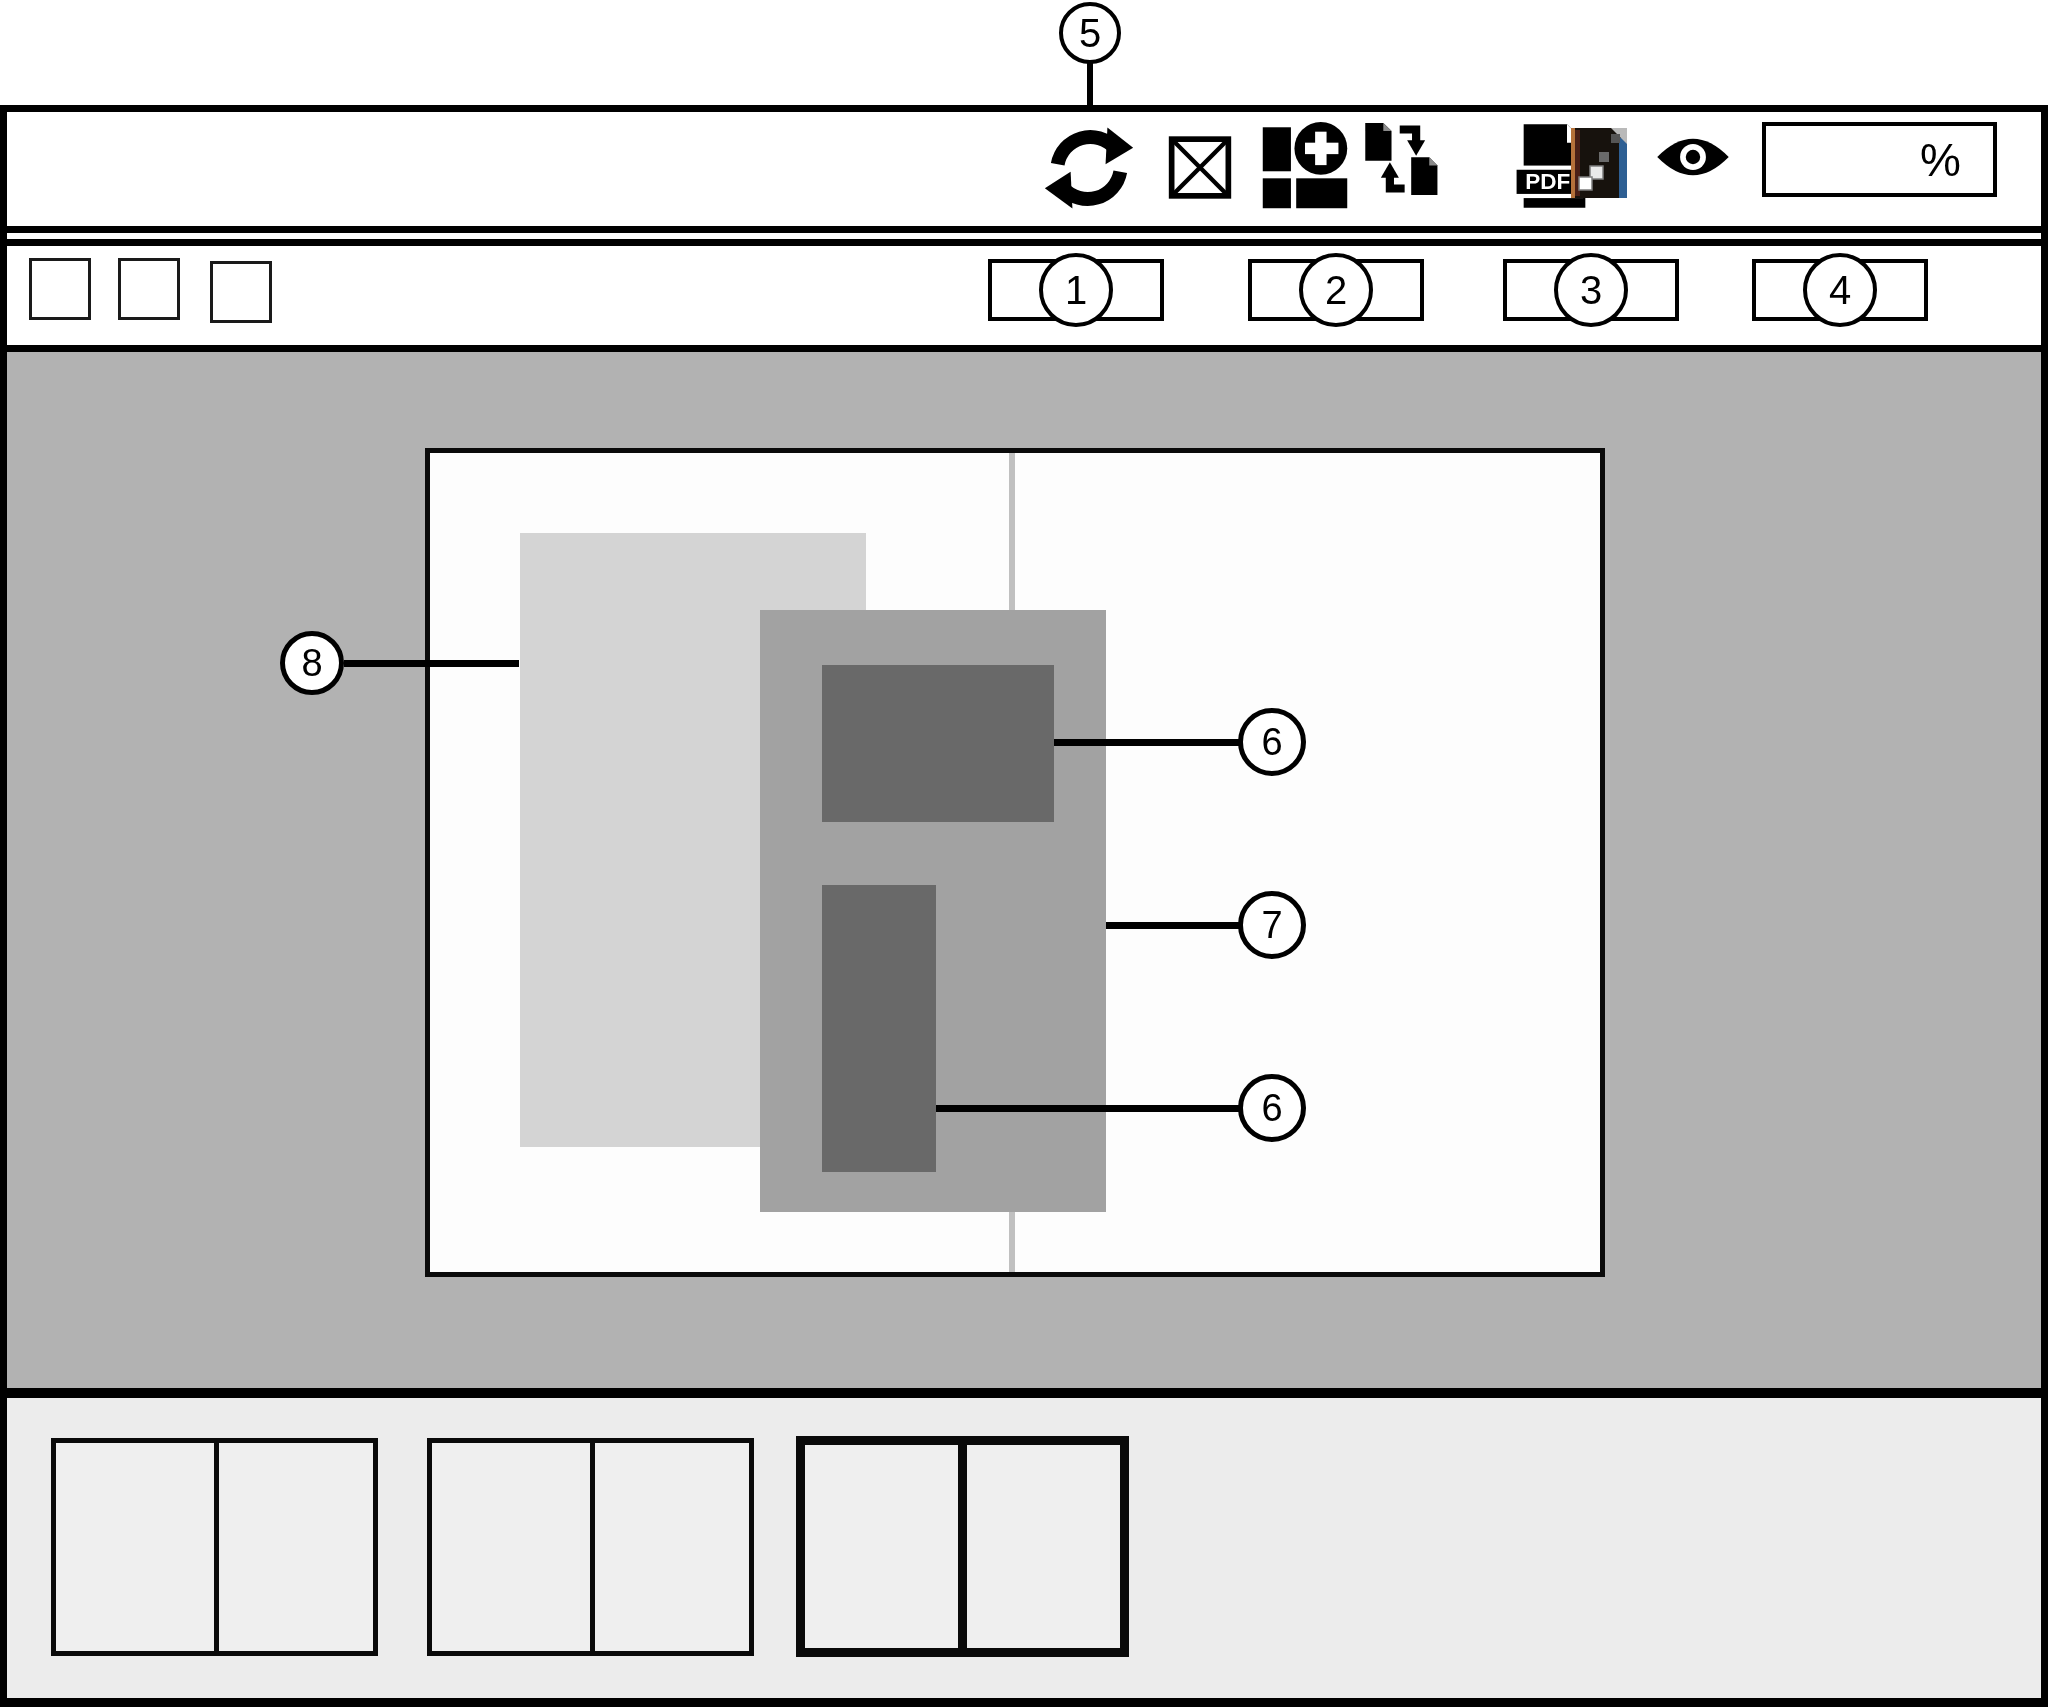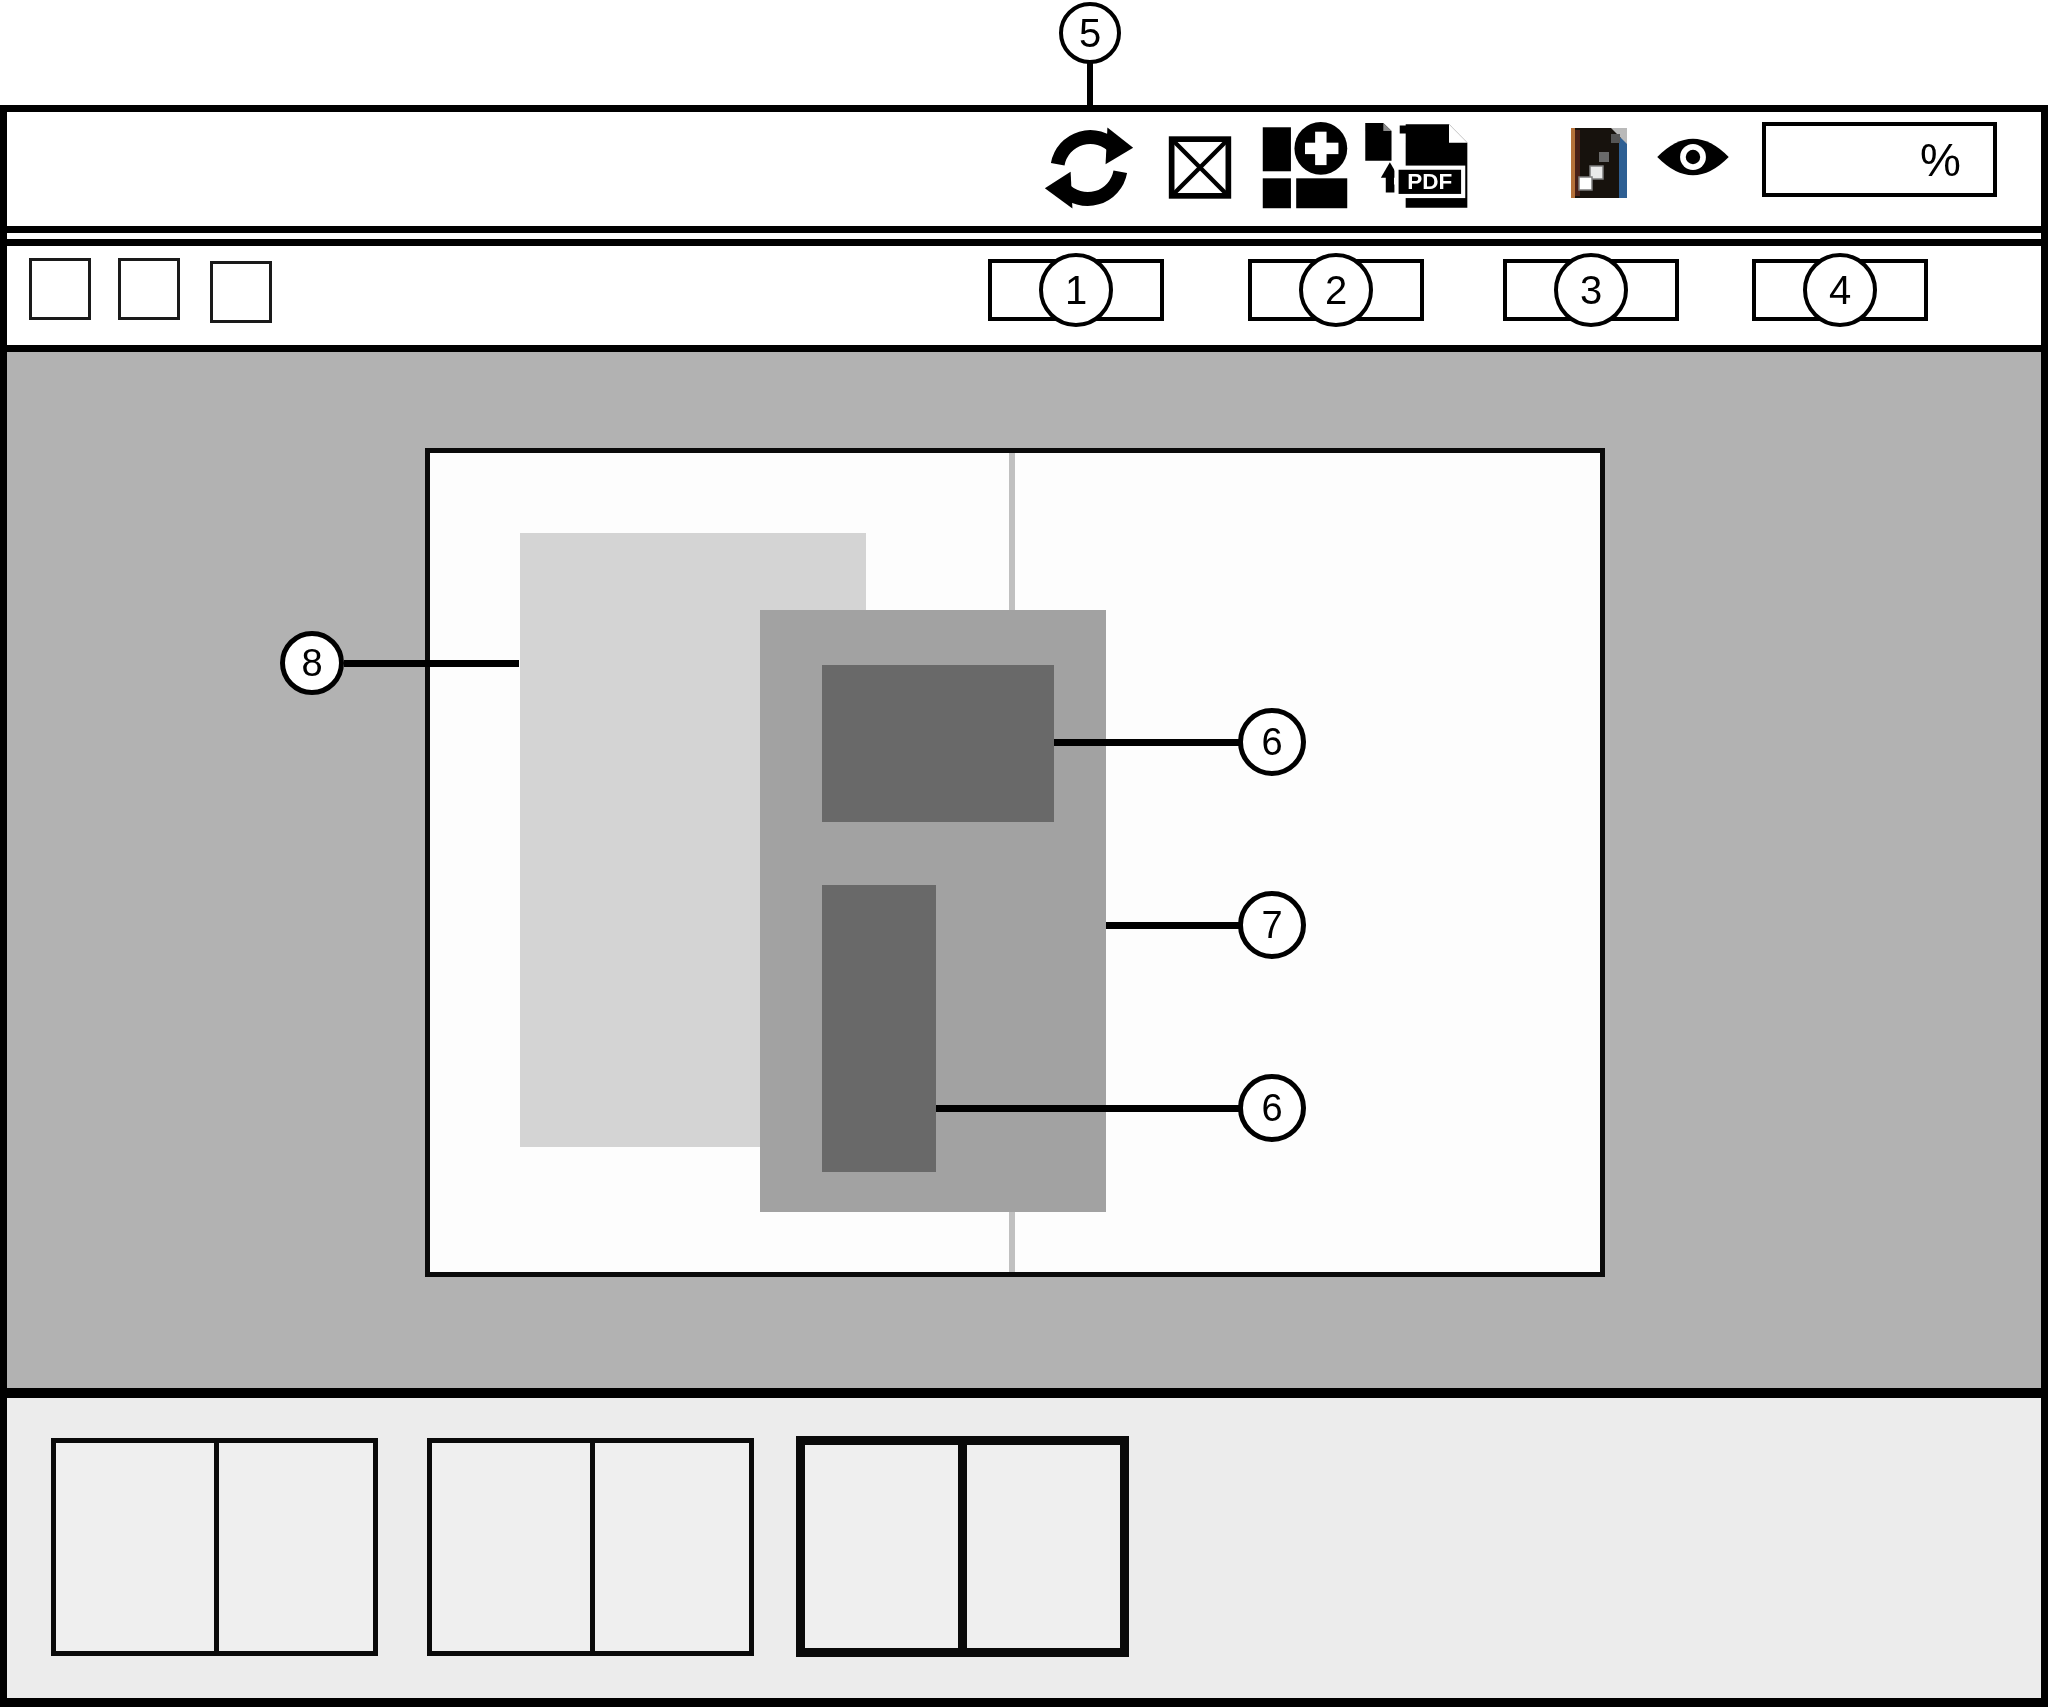--- a/index.html
+++ b/index.html
@@ -80,21 +80,21 @@
       <polygon points="26,6 36,16 26,16" fill="#8a8a8a"></polygon>
       <path d="M46,14 H66 V28" fill="none" stroke="#000" stroke-width="10"></path>
       <polygon points="55,27 77,27 66,46" fill="#000"></polygon>
       <polygon points="60,48 82,48 92,58 92,94 60,94" fill="#000"></polygon>
       <polygon points="82,48 92,58 82,58" fill="#8a8a8a"></polygon>
       <path d="M52,86 H34 V72" fill="none" stroke="#000" stroke-width="10"></path>
       <polygon points="23,73 45,73 34,54" fill="#000"></polygon>
     </svg>
   </div>
 
-  <div class="icon" style="left:1394px;top:123px;width:75px;height:86px;">
+  <div class="icon" style="left:1512px;top:123px;width:75px;height:86px;">
     <svg viewBox="0 0 90 100">
       <polygon points="14,0 66,0 88,22 88,100 14,100" fill="#000"></polygon>
       <polygon points="66,0 88,22 66,22" fill="#fff"></polygon>
       <rect x="3" y="52" width="80" height="34" fill="#000" stroke="#fff" stroke-width="5"></rect>
       <text x="43" y="78" text-anchor="middle" fill="#fff" font-family="Liberation Sans, sans-serif" font-size="27" font-weight="bold">PDF</text>
     </svg>
   </div>
 
   <div class="icon" style="left:1568px;top:126px;width:62px;height:74px;">
     <svg viewBox="0 0 60 74">

